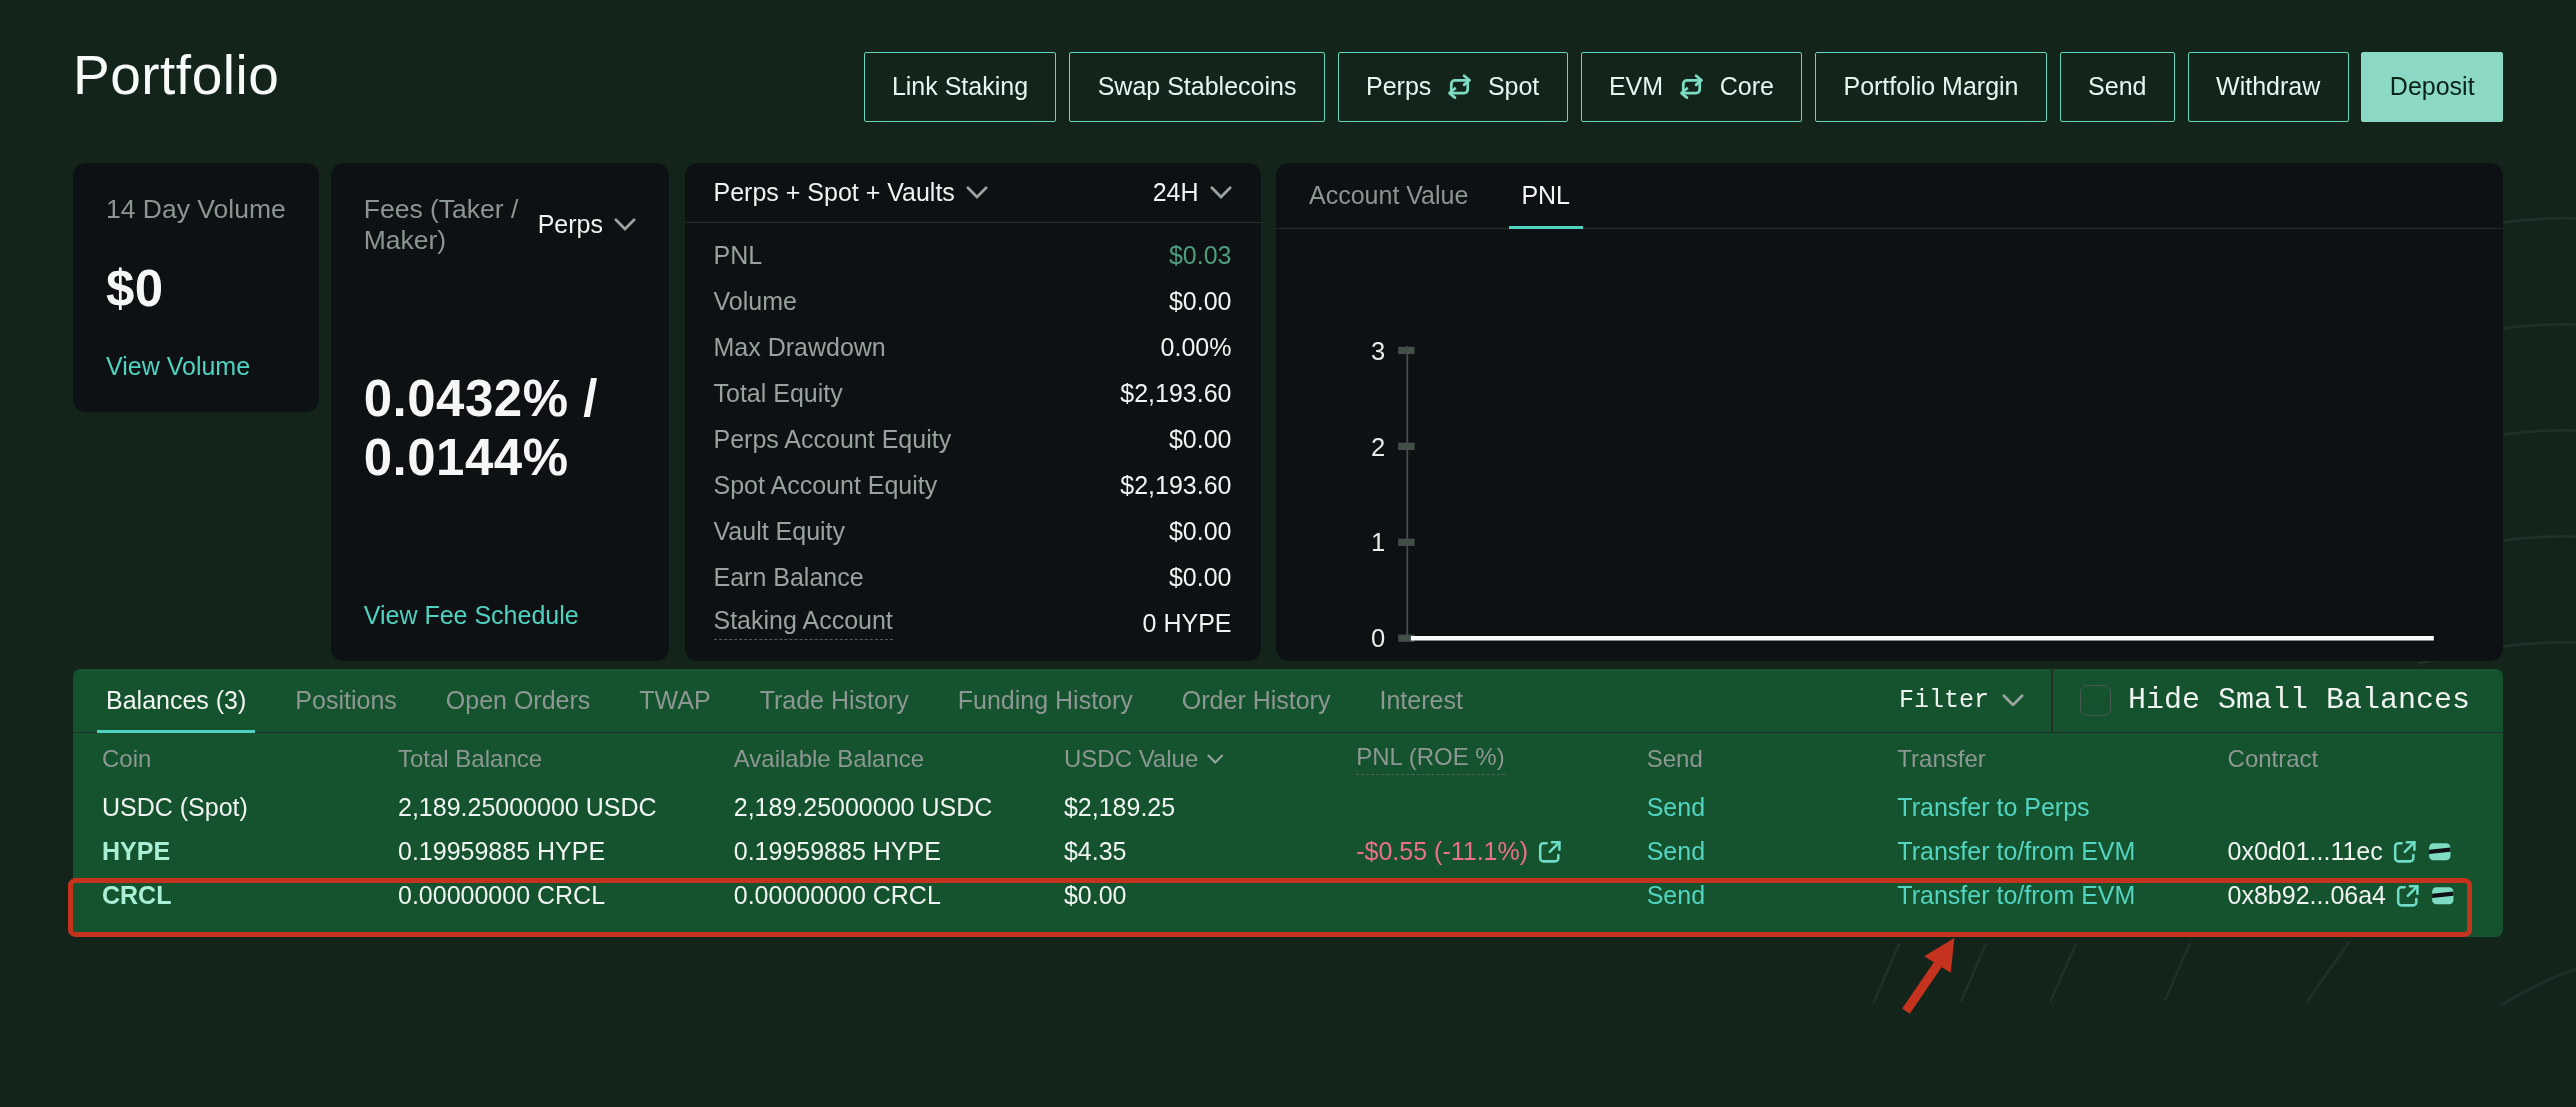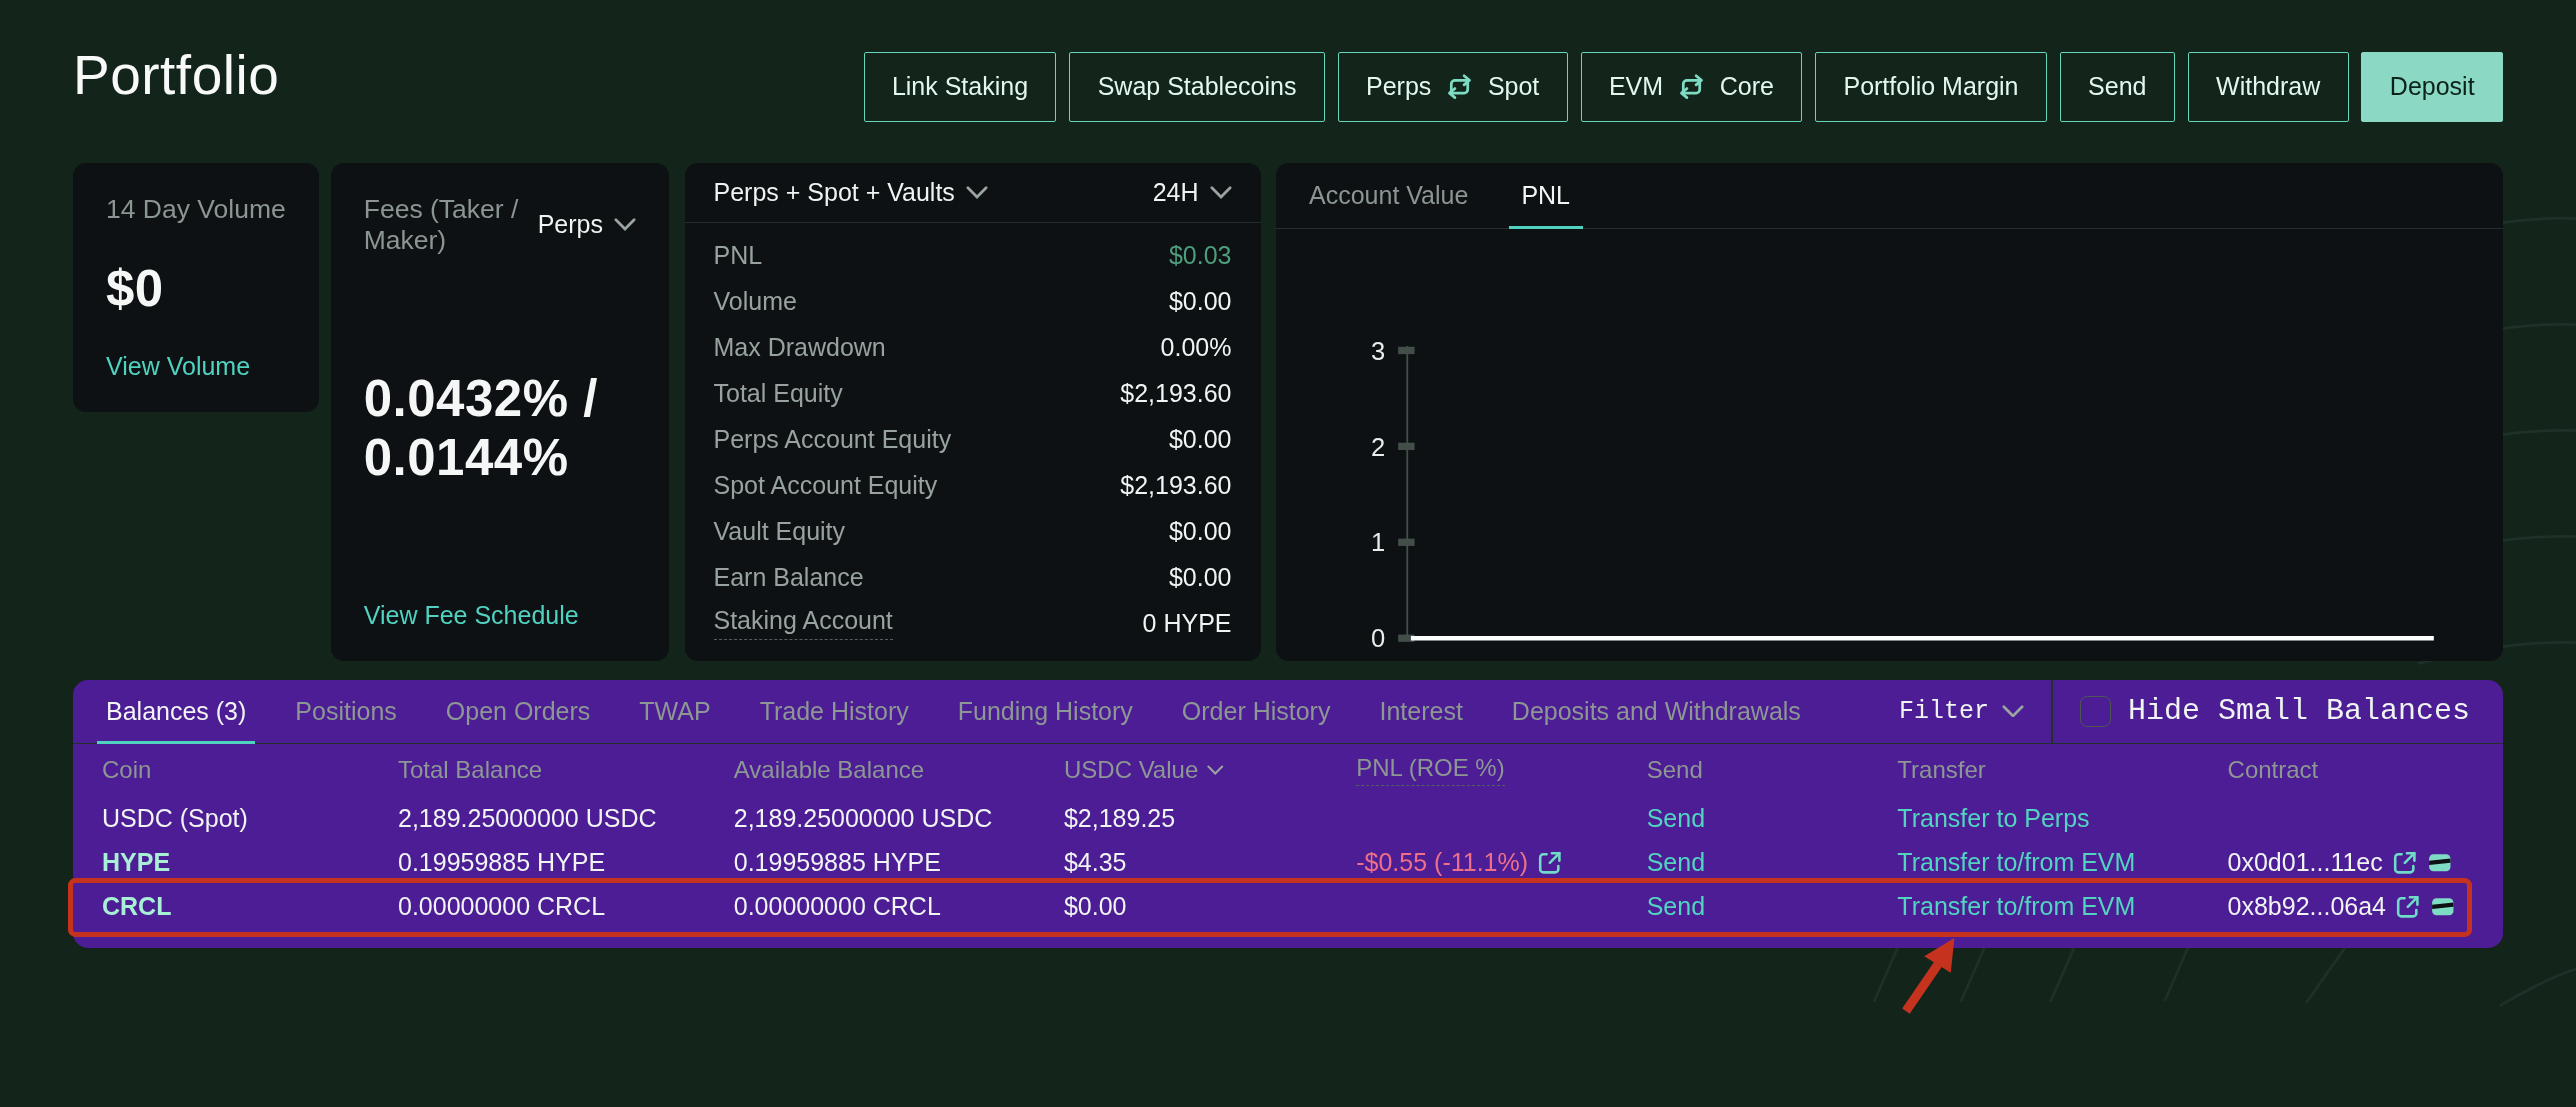--- a/index.html
+++ b/index.html
@@ -51,21 +51,21 @@
   .stat-row .val { color: #f0f4f2; font-size: 25px; font-weight: 500; }
   .stat-row .val.positive { color: #4d9e7c; }
 
   .col-chart { flex: 1; display: flex; flex-direction: column; }
   .chart-tabs { height: 66px; padding: 0 33px; display: flex; align-items: center; gap: 53px; border-bottom: 1.8px solid #242e2a; }
   .ctab { position: relative; font-size: 25px; color: #8b9591; height: 100%; display: flex; align-items: center; cursor: pointer; }
   .ctab.active { color: #f2f5f4; font-weight: 500; }
   .ctab.active::after { content: ""; position: absolute; left: -12.8px; right: -12.8px; bottom: -1.8px; height: 3.7px; background: #50d2c1; }
 
   
-  .bottom-card { margin-top: 19px; height: 268px; background: #4c1d95; border-radius: 15px; position: relative; }
+  .bottom-card { margin-top: 8px; height: 268px; background: #14532d; border-radius: 7px; position: relative; }
   .tabs-row { height: 64px; padding: 0 33px; display: flex; align-items: center; border-bottom: 1.8px solid #242e2a; }
   .btab { position: relative; font-size: 25px; color: #8d9793; margin-right: 49px; height: 100%; display: flex; align-items: center; cursor: pointer; white-space: nowrap; }
   .btab.active { color: #f2f5f4; font-weight: 500; }
   .btab.active::after { content: ""; position: absolute; left: -9.1px; right: -9.1px; bottom: -1.8px; height: 3.7px; background: #50d2c1; }
   .tabs-right { margin-left: auto; display: flex; align-items: center; height: 100%; font-family: Liberation Mono, monospace; }
   .filter-sel { display: flex; align-items: center; gap: 12.8px; font-size: 25px; color: #eff3f1; cursor: pointer; }
   .v-divider { width: 1.8px; height: 100%; background: #242e2a; margin: 0 27.4px; }
   .checkbox { width: 31px; height: 31px; border: 1.8px solid #4d5854; border-radius: 7.3px; cursor: pointer; }
   .cb-label { font-size: 30px; color: #eff3f1; margin-left: 16.5px; white-space: nowrap; }
 
@@ -277,23 +277,20 @@
         </div>
       <div class="btab">
           <span>Funding History</span>
         </div>
       <div class="btab">
           <span>Order History</span>
         </div>
       <div class="btab">
           <span>Interest</span>
         </div>
-      <div class="btab">
-          <span>Deposits and Withdrawals</span>
-        </div>
       <div class="tabs-right">
         <div class="filter-sel">
           <span>Filter</span>
           <svg class="chev" viewBox="0 0 24 14" fill="none" stroke="#9aa4a0" stroke-width="3" stroke-linecap="round">
               <path d="M2 2 L12 12 L22 2"></path>
             </svg>
         </div>
         <div class="v-divider"></div>
         <div class="checkbox"></div>
         <span class="cb-label">Hide Small Balances</span>

